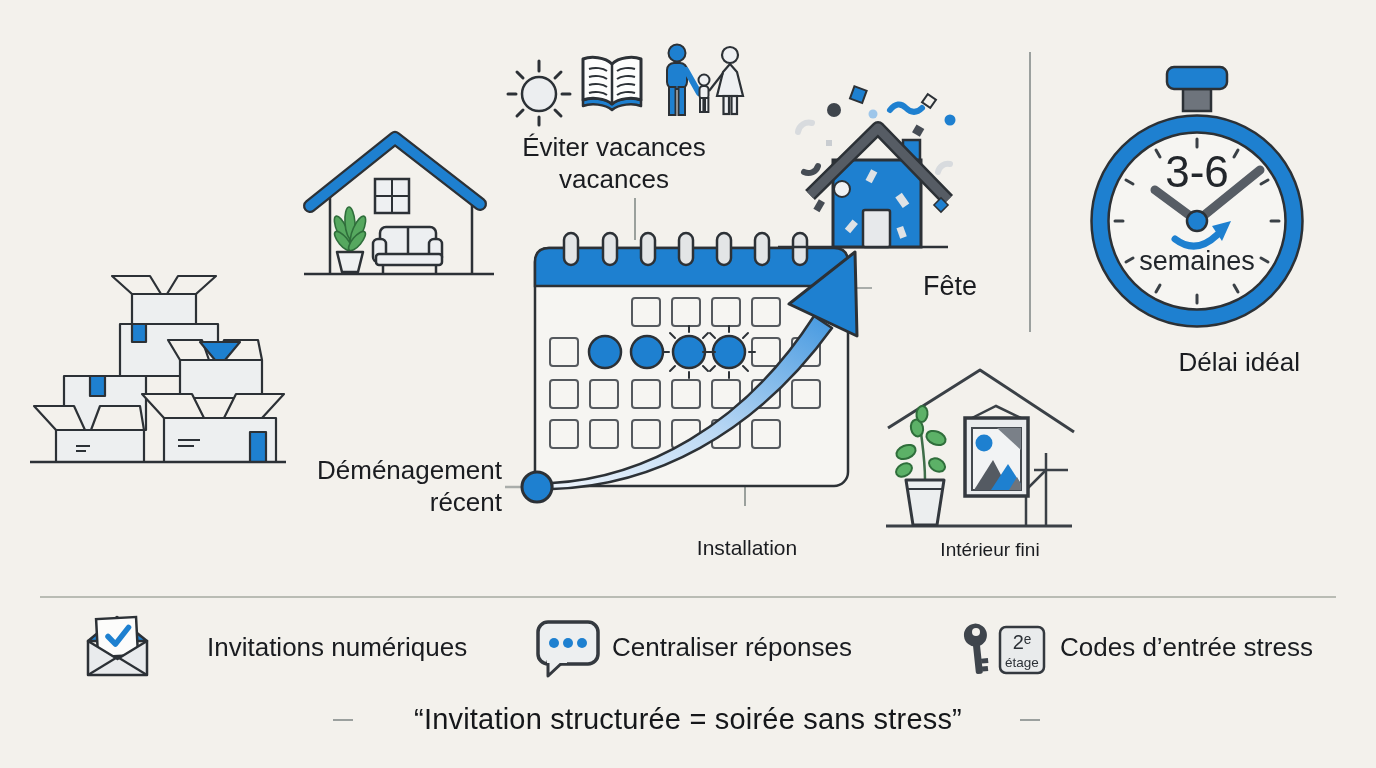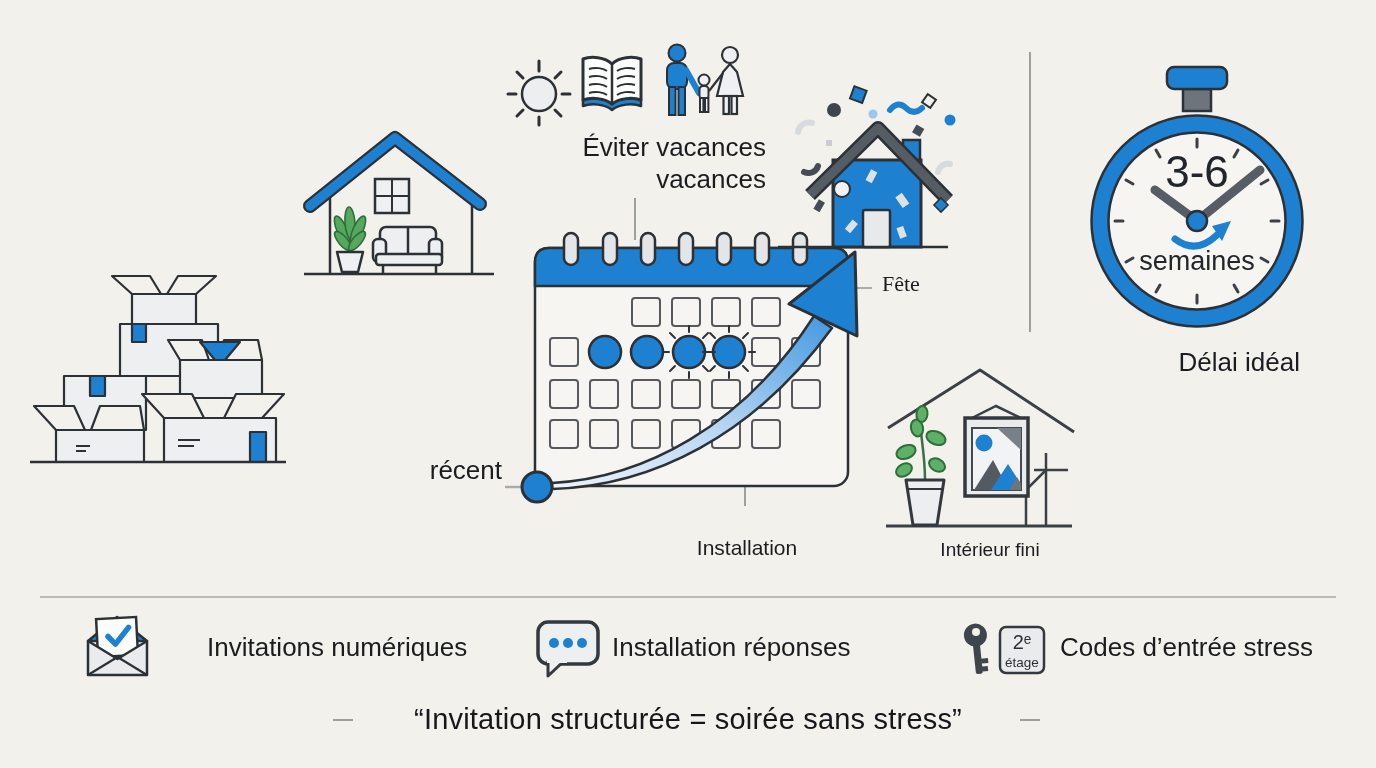--- a/index.html
+++ b/index.html
@@ -144,21 +144,21 @@
     </g>
 
     <g fill="#eef0f2" stroke="#2c3136" stroke-width="2.2">
       <circle cx="70" cy="13" r="8"></circle>
       <path d="M70,22 L77,30 L83,54 L57,54 L63,30 Z"></path>
       <rect x="63.5" y="54" width="5.5" height="18"></rect>
       <rect x="71.5" y="54" width="5.5" height="18"></rect>
       <line x1="63" y1="31" x2="49" y2="49" fill="none"></line>
     </g>
   </svg>
-  <div class="label center" style="left:500px;top:131px;width:266px;font-size:26px;line-height:32px;text-align:right;">
+  <div class="label center" style="left:481px;top:131px;width:266px;font-size:26px;line-height:32px;">
     <div>Éviter vacances</div>
     <div>vacances</div>
   </div>
   <div class="vline" style="left:634px;top:198px;height:42px;width:1.5px;background:var(--thin);"></div>
 
   <svg class="abs" style="left:522px;top:218px;z-index:1;" width="340" height="275" viewBox="0 0 340 275">
     <rect x="13" y="30" width="313" height="238" rx="14" fill="#f6f5f2" stroke="#2c3136" stroke-width="2.5"></rect>
     <path d="M13,44 Q13,30 27,30 L312,30 Q326,30 326,44 L326,68 L13,68 Z" fill="var(--blue)" stroke="#2c3136" stroke-width="2.5"></path>
 
     <g fill="#e3e5e6" stroke="#2c3136" stroke-width="2.5">
@@ -261,23 +261,24 @@
         <stop offset="100%" stop-color="#4498e0"></stop>
       </linearGradient>
     </defs>
     <line x1="13" y1="255" x2="30" y2="255" stroke="#a9adaa" stroke-width="2.5"></line>
     <path d="M60,251 C150,246 250,196 322,84 L340,96 C262,204 160,254 60,257 Z" fill="url(#swoosh)" stroke="#2c3136" stroke-width="2.5" stroke-linejoin="round"></path>
     <polygon points="363,20 365,104 297,72" fill="var(--blue)" stroke="#2c3136" stroke-width="3" stroke-linejoin="round"></polygon>
     <circle cx="45" cy="255" r="15" fill="var(--blue)" stroke="#2c3136" stroke-width="3"></circle>
   </svg>
 
   <div class="dash" style="left:854px;top:287px;width:18px;"></div>
-  <div class="label" style="left:882px;top:271px;font-size:22px;font-family:Liberation Serif, serif;">Fête</div>
+  <div class="label" style="left:923px;top:271px;font-size:27px;">Fête</div>
 
   <div class="label rightalign" style="left:298px;top:454px;width:204px;font-size:26px;line-height:32px;">
+    <div>Déménagement</div>
     <div>récent</div>
   </div>
 
   <div class="vline" style="left:744px;top:458px;height:48px;width:1.5px;background:var(--thin);"></div>
   <div class="label center" style="left:662px;top:536px;width:170px;font-size:21px;">Installation</div>
 
   <div class="vline" style="left:1029px;top:52px;height:280px;width:1.5px;"></div>
 
   <svg class="abs" style="left:1083px;top:63px;" width="230" height="300" viewBox="0 0 230 300">
     <rect x="100" y="26" width="28" height="22" fill="#6e747c" stroke="#2c3136" stroke-width="2.5"></rect>
@@ -361,21 +362,21 @@
   <div class="label feature-label" style="left:162px;top:632px;margin-left:45px;">Invitations numériques</div>
 
   <svg class="abs" style="left:536px;top:620px;" width="64" height="58" viewBox="0 0 64 58">
     <rect x="2" y="2" width="60" height="42" rx="10" fill="#edeff0" stroke="#34393f" stroke-width="3.5"></rect>
     <polygon points="12,41 12,56 28,41" fill="#edeff0" stroke="#34393f" stroke-width="3" stroke-linejoin="round"></polygon>
     <rect x="11" y="36" width="20" height="7" fill="#edeff0"></rect>
     <circle cx="18" cy="23" r="5" fill="var(--blue)"></circle>
     <circle cx="32" cy="23" r="5" fill="var(--blue)"></circle>
     <circle cx="46" cy="23" r="5" fill="var(--blue)"></circle>
   </svg>
-  <div class="label feature-label" style="left:612px;top:632px;">Installation réponses</div>
+  <div class="label feature-label" style="left:612px;top:632px;">Centraliser réponses</div>
 
   <svg class="abs" style="left:960px;top:610px;" width="90" height="68" viewBox="0 0 90 68">
     <g transform="rotate(-6 17 40)" fill="#3f454c">
       <circle cx="17" cy="25" r="11.5"></circle>
       <rect x="13.5" y="33" width="7" height="31" rx="2"></rect>
       <rect x="20" y="49" width="7" height="5"></rect>
       <rect x="20" y="57" width="6" height="5"></rect>
     </g>
     <circle cx="16" cy="22" r="4" fill="#f3f1ec"></circle>
     <g>

